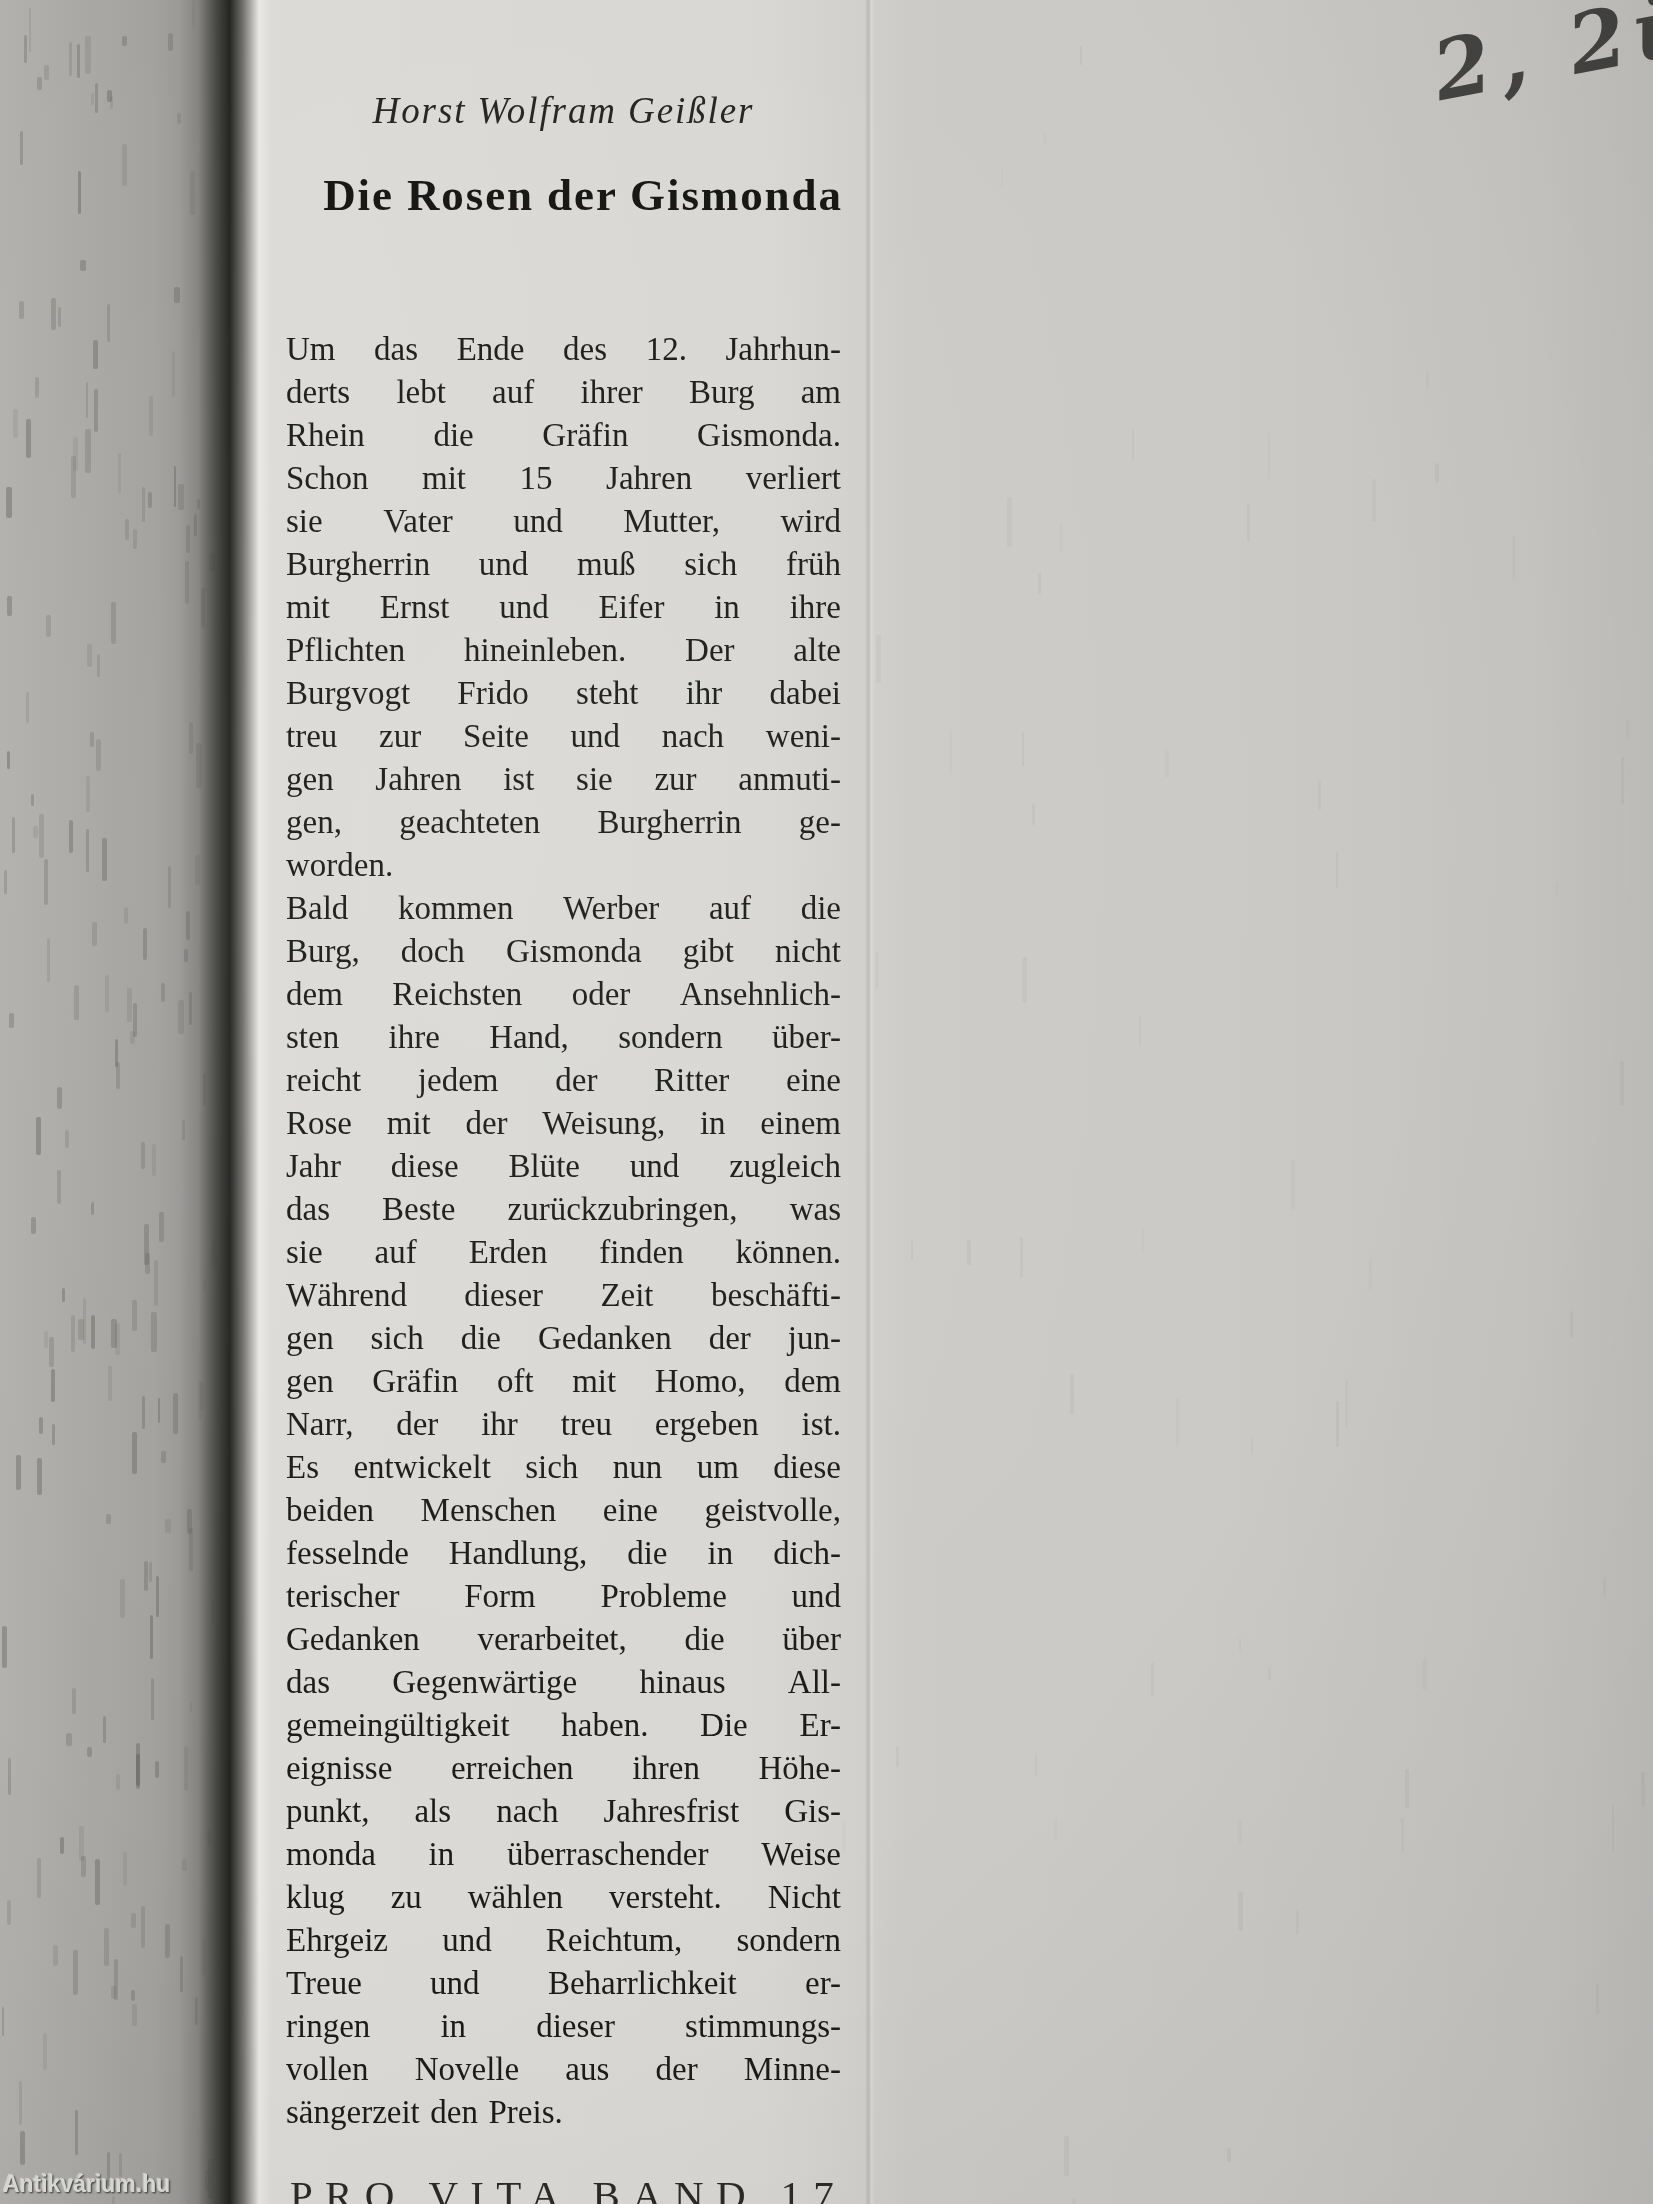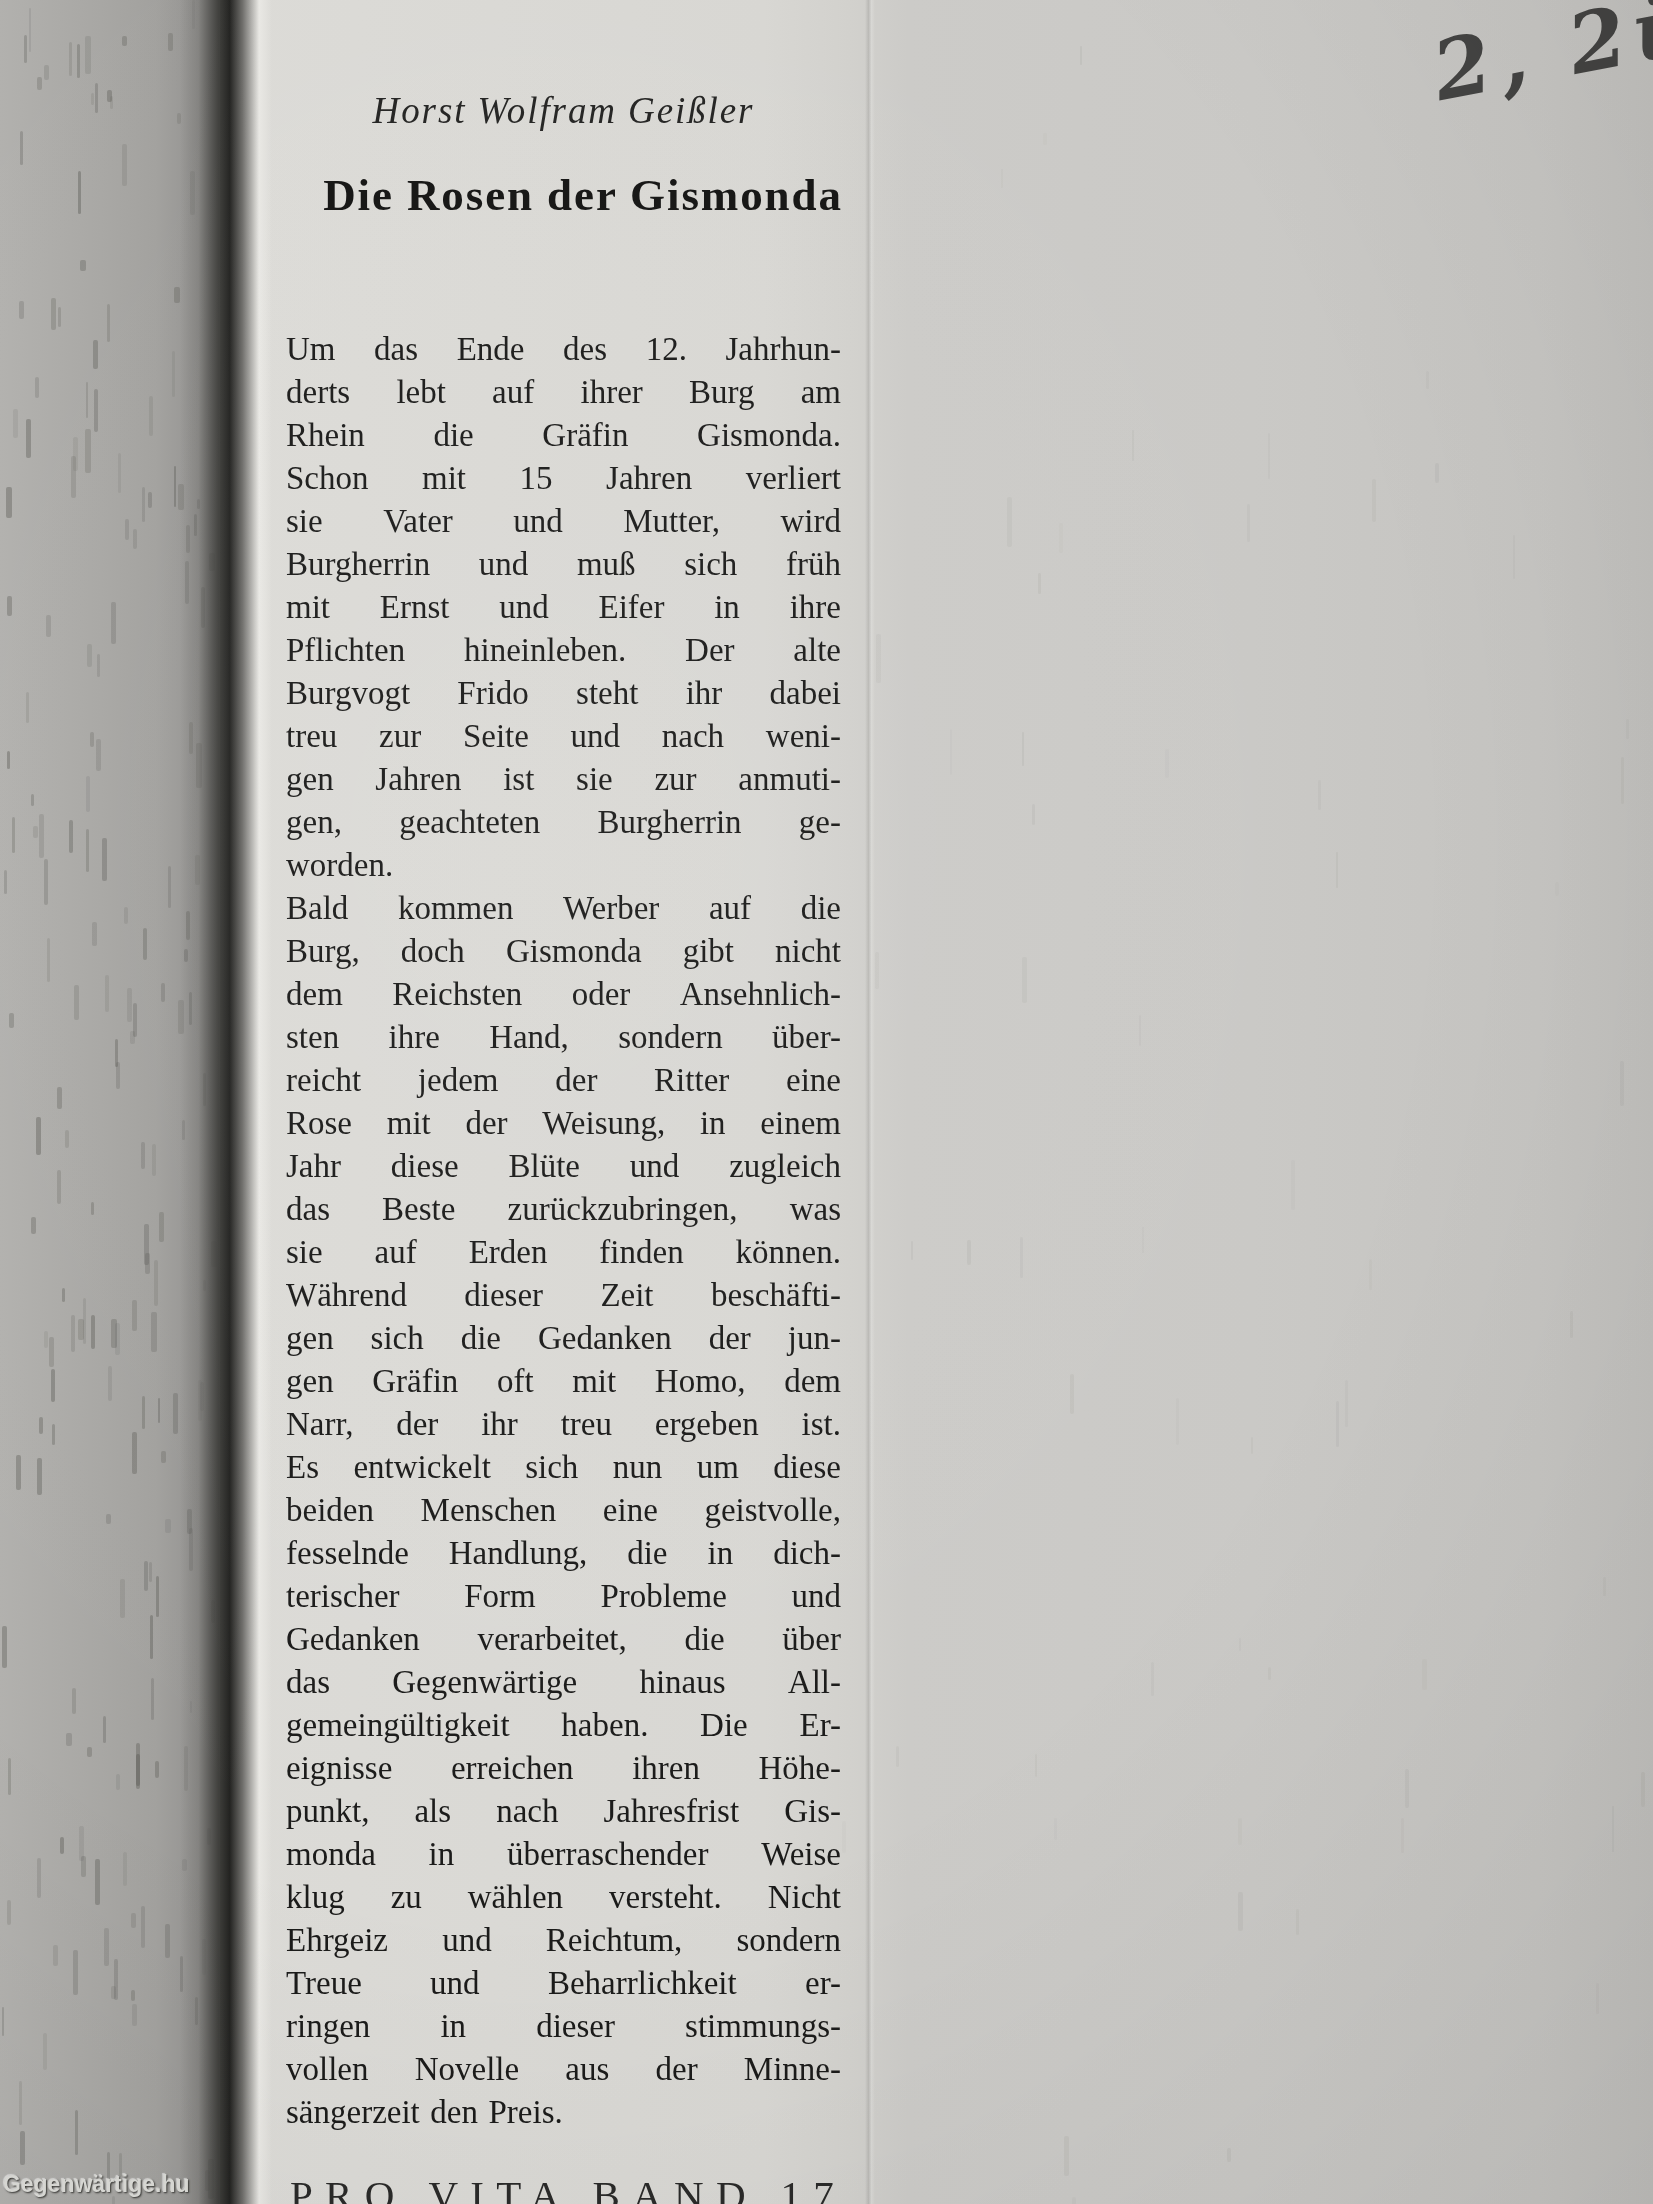--- a/index.html
+++ b/index.html
@@ -638,15 +638,15 @@
       <div class="line end">
         <span>sängerzeit</span>
         <span>den</span>
         <span>Preis.</span>
       </div>
     </div>
   <div class="footer">PRO VITA BAND 17</div>
   <div class="note">2, 2ü</div>
 
   <div class="vignette"></div>
-  <div class="watermark">Gegenwärtige.hu</div>
+  <div class="watermark">Antikvárium.hu</div>
 </div>
 
 
 </body></html>

